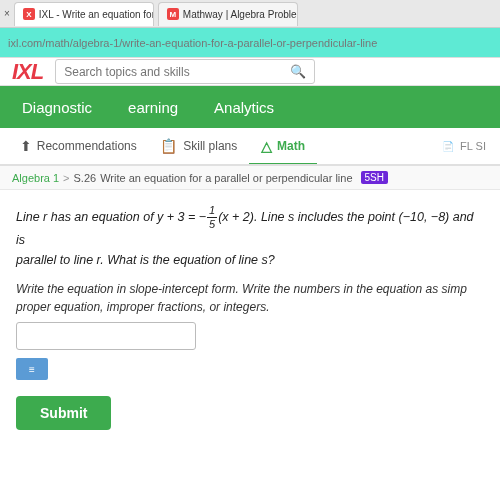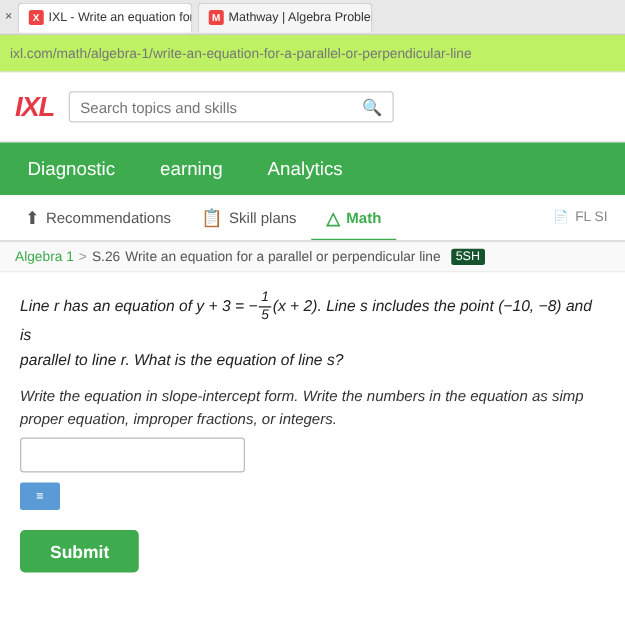--- a/index.html
+++ b/index.html
@@ -60,34 +60,34 @@
     }
     .tab-mathway {
       background: #f5f5f5;
     }
     .tab-favicon-m {
       background: #c00;
     }
 
     
     .address-bar {
-      background: #bef264;
+      background: #5eead4;
       height: 30px;
       display: flex;
       align-items: center;
       padding: 0 8px;
       border-bottom: 1px solid #ddd;
       font-size: 11px;
       color: #444;
     }
 
     
     .ixl-top-bar {
       background: #fff;
-      height: 56px;
+      height: 28px;
       display: flex;
       align-items: center;
       padding: 0 12px;
       border-bottom: 1px solid #e0e0e0;
     }
     .ixl-logo {
       font-size: 22px;
       font-weight: 900;
       color: #e63946;
       letter-spacing: -1px;
@@ -334,21 +334,21 @@
       <span>FL SI</span>
     </span>
   </div>
 </div>
 
 <div class="breadcrumb">
   <a href="#">Algebra 1</a>
   <span class="sep">&gt;</span>
   <span>S.26</span>
   <span>Write an equation for a parallel or perpendicular line</span>
-  <span style="background:#14532d;color:white;font-size:10px;padding:1px 4px;border-radius:2px;margin-left:4px;">5SH</span>
+  <span style="background:#6d28d9;color:white;font-size:10px;padding:1px 4px;border-radius:2px;margin-left:4px;">5SH</span>
 </div>
 
 <div class="main-content">
   <p class="problem-text">
     <span>Line r has an equation of y + 3 = −</span><span class="fraction">
         <span class="numerator">1</span>
         <span class="denominator">5</span>
       </span><span>(x + 2). Line s includes the point (−10, −8) and is</span>
     <br>
     <span>parallel to line r. What is the equation of line s?</span>

